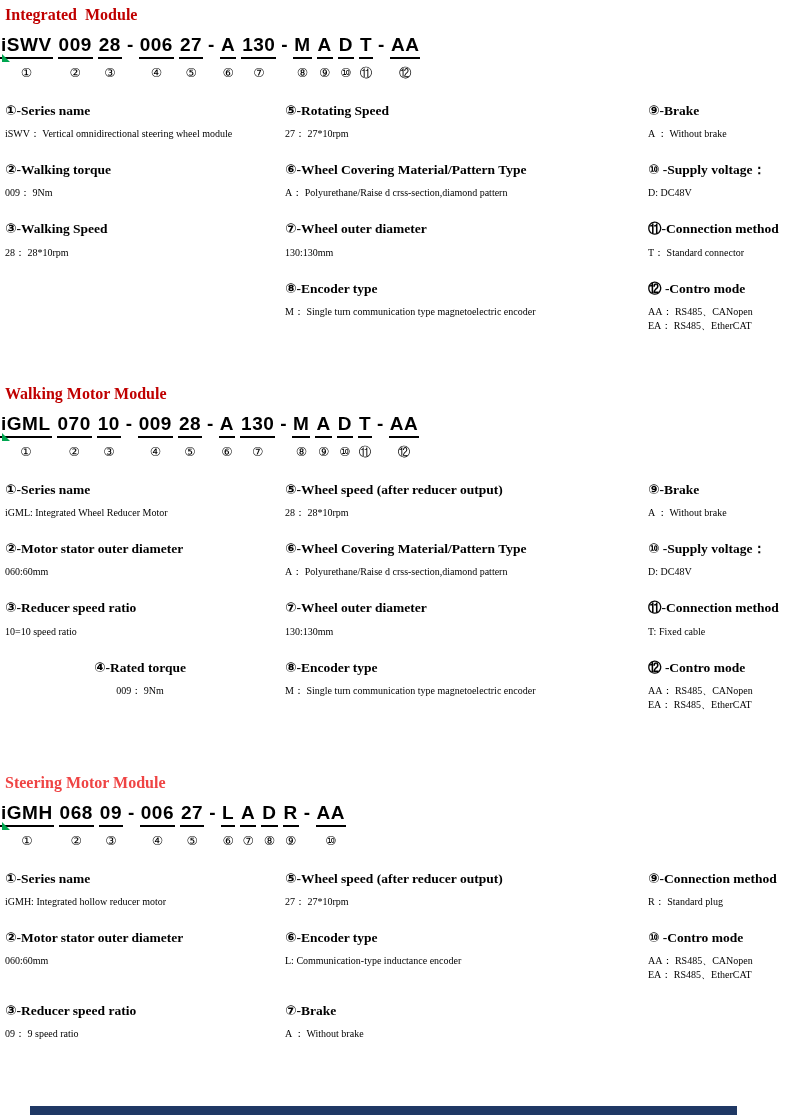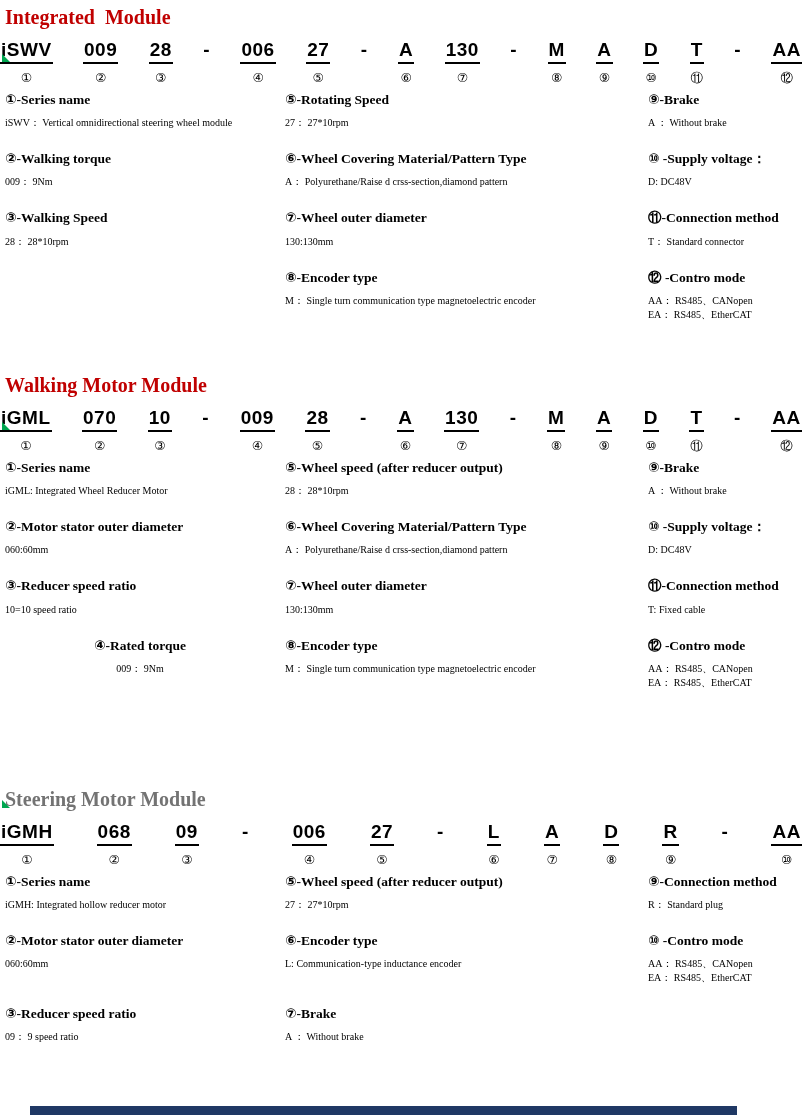--- a/index.html
+++ b/index.html
@@ -5,40 +5,40 @@
   html,body{margin:0;padding:0}
   body{
     width:802px;height:1117px;position:relative;overflow:hidden;
     background:#ffffff;color:#000;
     font-family:"Liberation Serif","DejaVu Sans",serif;
   }
   .section{position:relative;padding-top:6px}
   .section.s2{margin-top:46px}
   .section.s3{margin-top:56px}
   .section-title{
-    margin:0 0 10px 5px;font-size:20px;font-weight:bold;color:#C00000;white-space:pre;
+    margin:0 0 10px 5px;font-size:16px;font-weight:bold;color:#C00000;white-space:pre;
   }
   .marker{
     position:absolute;left:2px;top:54px;width:0;height:0;
     border-bottom:8px solid #00A650;border-right:8px solid transparent;
   }
-  .code-row{display:flex;justify-content:space-between;align-items:flex-start;gap:26px;min-height:52px}
+  .code-row{display:flex;justify-content:flex-start;align-items:flex-start;gap:5px;min-height:52px}
   .tok-col{display:flex;flex-direction:column;align-items:center}
   .tok{
     font-family:"Liberation Sans","DejaVu Sans",sans-serif;font-weight:bold;
     font-size:19px;line-height:1.15;letter-spacing:.5px;
   }
   .tok.u{border-bottom:2px solid #000;padding:0 1px 1px}
   .circle{
     font-family:"DejaVu Sans",sans-serif;font-size:12.5px;
     height:17px;line-height:17px;margin-top:5px;white-space:nowrap;
   }
   .grid{
     display:grid;grid-template-columns:280px 363px 154px;
-    padding-left:5px;margin-top:0;row-gap:20px;
+    padding-left:5px;margin-top:16px;row-gap:20px;
   }
   .cell{padding-right:10px}
   .spec-label{
     font-weight:bold;font-size:13.5px;line-height:1.35;
     font-family:"Liberation Serif","DejaVu Sans",serif;
   }
   .spec-value{
     font-size:10px;margin-top:7px;line-height:1.4;white-space:pre-line;
     font-family:"Liberation Serif","DejaVu Sans",serif;
   }
@@ -281,21 +281,21 @@
             <div class="spec-value">T: Fixed cable</div>
           </div>
           <div class="cell" style="grid-area: 4 / 3;">
             <div class="spec-label">⑫ -Contro mode</div>
             <div class="spec-value">AA： RS485、CANopen
 EA： RS485、EtherCAT</div>
           </div>
         </div>
       </section>
       <section class="section s3">
-        <h2 class="section-title" style="color: #737373; margin-top: 36px;">Steering Motor Module</h2>
+        <h2 class="section-title" style="color: #ef4444;">Steering Motor Module</h2>
         <div class="marker" style="border-bottom-color: rgb(0, 166, 80);"></div>
         <div class="code-row">
           <div class="tok-col">
             <span class="tok u">iGMH</span>
             <span class="circle">①</span>
           </div>
           <div class="tok-col">
             <span class="tok u">068</span>
             <span class="circle">②</span>
           </div>

